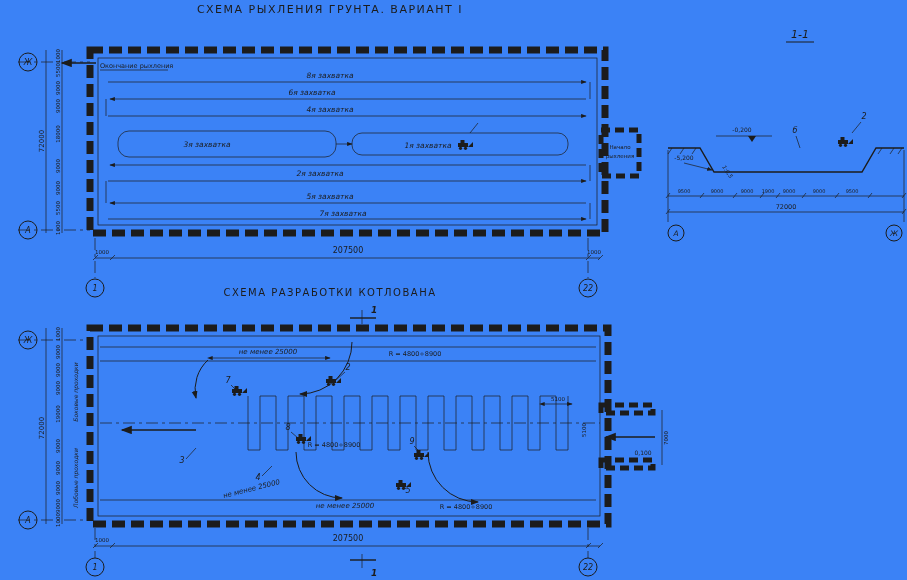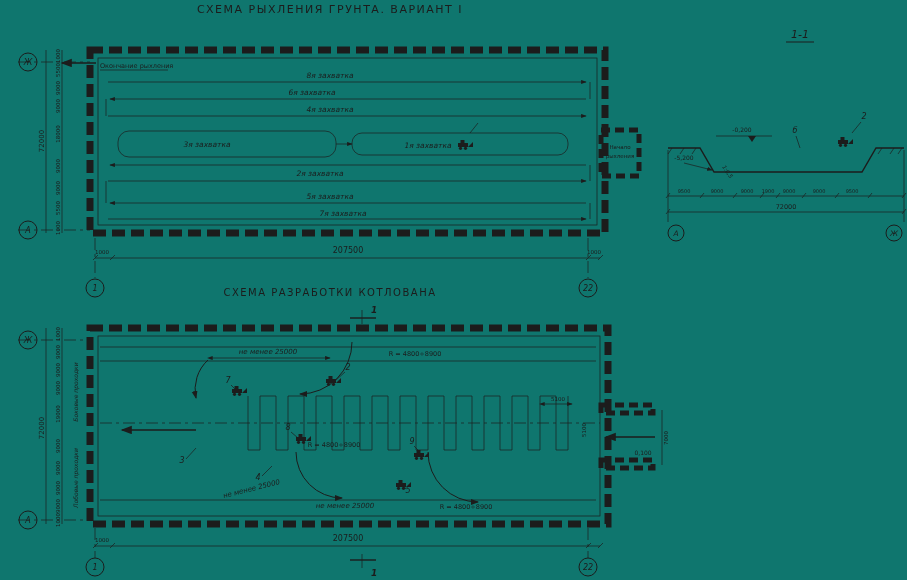--- a/index.html
+++ b/index.html
@@ -1,16 +1,16 @@
 <!DOCTYPE html>
 <html><head>
 <meta charset="utf-8">
 <style>
   body{margin:0;background:#e8e7e3;}
-  .sheet{position:relative;width:907px;height:580px;background:#0f766e;overflow:hidden;}
+  .sheet{position:relative;width:907px;height:580px;background:#3b82f6;overflow:hidden;}
   svg{position:absolute;inset:0;}
   text{font-family:"DejaVu Sans", sans-serif;fill:#1c1c1c;}
   .it{font-style:italic;}
   .ln{stroke:#1c1c1c;stroke-width:1;fill:none;}
   .thin{stroke:#1c1c1c;stroke-width:.7;fill:none;}
   .med{stroke:#1c1c1c;stroke-width:1.4;fill:none;}
   .wall{stroke:#1c1c1c;stroke-width:7;fill:none;stroke-dasharray:13 6;}
   .wallsm{stroke:#1c1c1c;stroke-width:5;fill:none;stroke-dasharray:9 5;}
   .dd{stroke:#1c1c1c;stroke-width:.7;fill:none;stroke-dasharray:12 4 3 4;}
   .blk{fill:#1c1c1c;}

